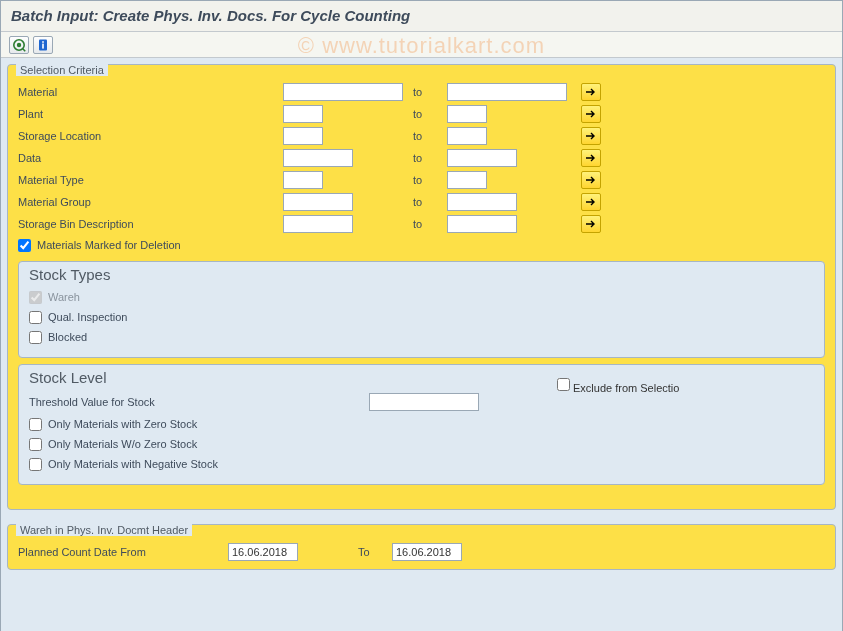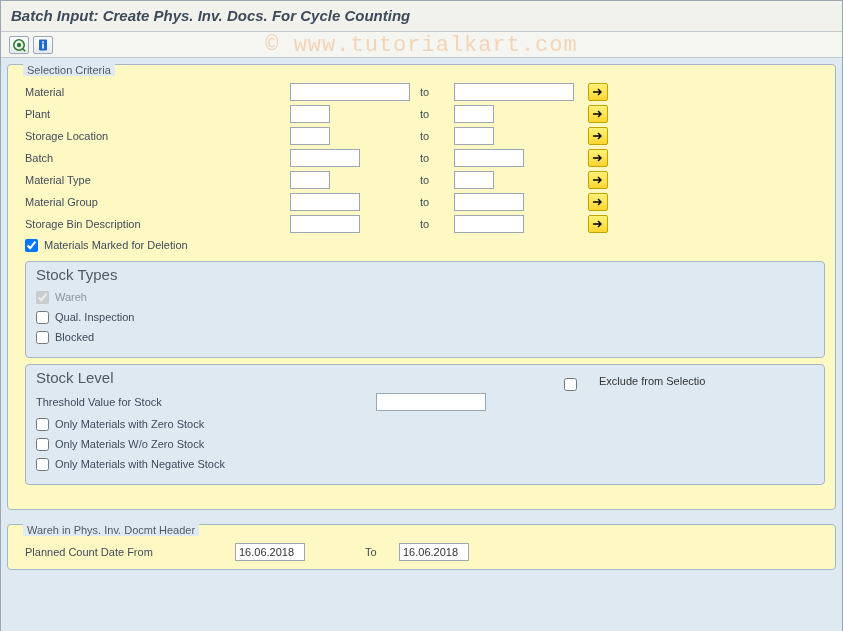--- a/index.html
+++ b/index.html
@@ -48,24 +48,23 @@
   .tb-btn svg { width: 14px; height: 14px; }
   .content {
     padding: 6px 6px 0 6px;
     background: #dfe9f2;
     height: calc(631px - 27px - 26px - 2px);
     overflow: hidden;
   }
   .group {
     border: 1px solid #a6b6c5;
     border-radius: 4px;
-    background: #fef9c3;
+    background: #fde047;
     margin-bottom: 0;
     position: relative;
-    padding-left: 7px;
   }
   .group > .legend {
     position: relative;
     display: inline-block;
     background: #dfe9f2;
     color: #505a64;
     font-size: 11px;
     padding: 0 4px;
     margin: -8px 0 0 8px;
     top: -1px;
@@ -119,32 +118,32 @@
   }
   .sel-btn svg { width: 12px; height: 10px; }
   .chk-row {
     display: flex;
     align-items: center;
     height: 20px;
     gap: 4px;
     color: #3e4b5b;
   }
   .chk-row input[type=checkbox] { margin: 0 2px 0 0; }
-  .inline-right { position: absolute; left: 554px; display: inline-flex; align-items: flex-start; gap: 19px; }
+  .inline-right { position: absolute; left: 554px; display: inline-flex; align-items: flex-end; gap: 0; }
   .watermark {
     position: absolute;
     top: 32px;
     left: 0; right: 0;
     text-align: center;
     font-size: 22px;
     color: rgba(239,121,29,0.28);
     font-weight: 500;
     letter-spacing: 1px;
     pointer-events: none;
-    font-family: Liberation Mono, monospace;
+    font-family: Liberation Sans, sans-serif;
     z-index: 9;
   }
 </style>
 </head>
 <body>
 
 <div class="wrap">
 
   <div class="title-bar">
     <h1>Batch Input: Create Phys. Inv. Docs. For Cycle Counting</h1>
@@ -211,21 +210,21 @@
           <span class="col-btn">
               <div class="sel-btn">
                 <svg viewBox="0 0 12 10">
                   <path d="M1 5 H8 M6 2 L9 5 L6 8" stroke="#000" stroke-width="1.4" fill="none"></path>
                 </svg>
               </div>
             </span>
         </div>
 
         <div class="row">
-          <span class="lbl">Batch</span>
+          <span class="lbl">Data</span>
           <span class="col-from"><input type="text" class="f w-med" value="" style=""></span>
           <span class="col-to-lbl">to</span>
           <span class="col-to"><input type="text" class="f w-med" value="" style=""></span>
           <span class="col-btn">
               <div class="sel-btn">
                 <svg viewBox="0 0 12 10">
                   <path d="M1 5 H8 M6 2 L9 5 L6 8" stroke="#000" stroke-width="1.4" fill="none"></path>
                 </svg>
               </div>
             </span>

